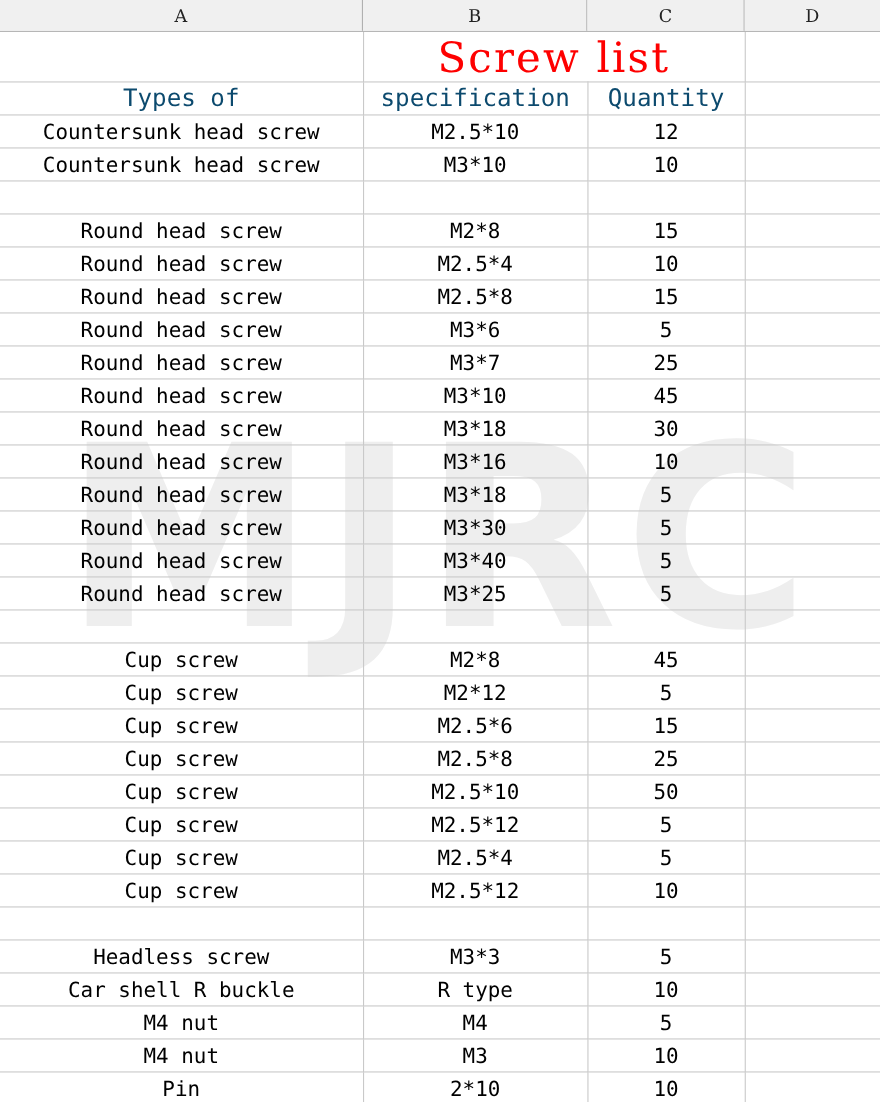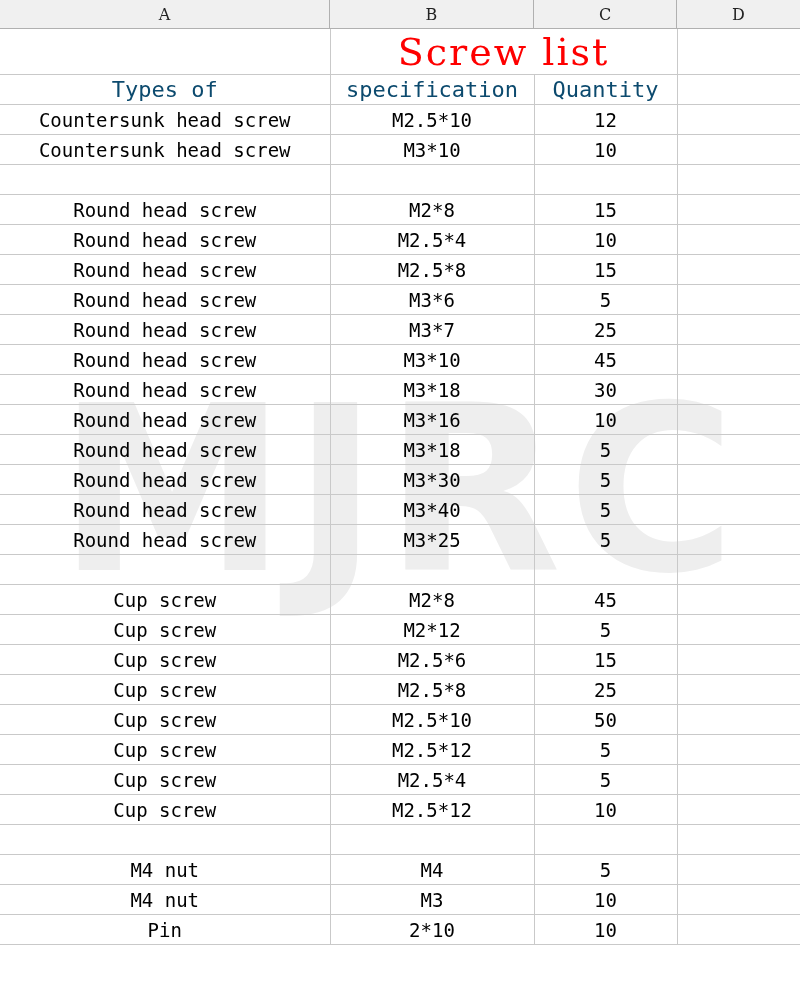--- a/index.html
+++ b/index.html
@@ -300,20 +300,32 @@
         <td>10</td>
         <td class="last"></td>
       </tr>
       <tr class="blank-row">
         <td></td>
         <td></td>
         <td></td>
         <td class="last"></td>
       </tr>
       <tr>
+        <td>Headless screw</td>
+        <td>M3*3</td>
+        <td>5</td>
+        <td class="last"></td>
+      </tr>
+      <tr>
+        <td>Car shell R buckle</td>
+        <td>R type</td>
+        <td>10</td>
+        <td class="last"></td>
+      </tr>
+      <tr>
         <td>M4 nut</td>
         <td>M4</td>
         <td>5</td>
         <td class="last"></td>
       </tr>
       <tr>
         <td>M4 nut</td>
         <td>M3</td>
         <td>10</td>
         <td class="last"></td>

